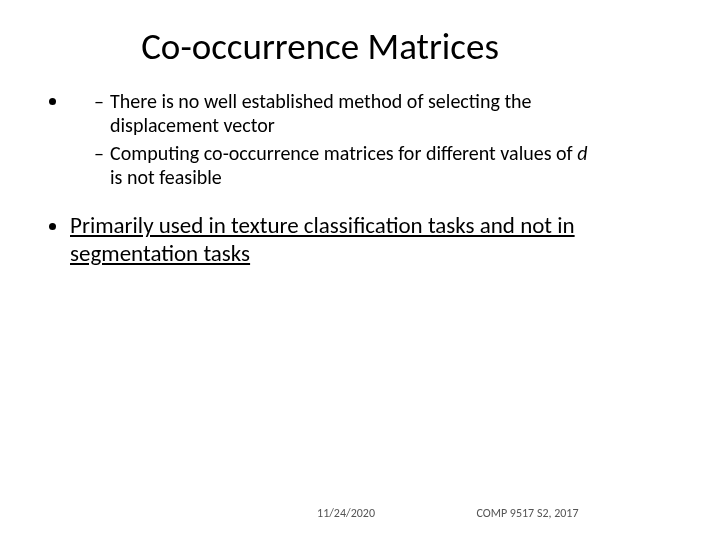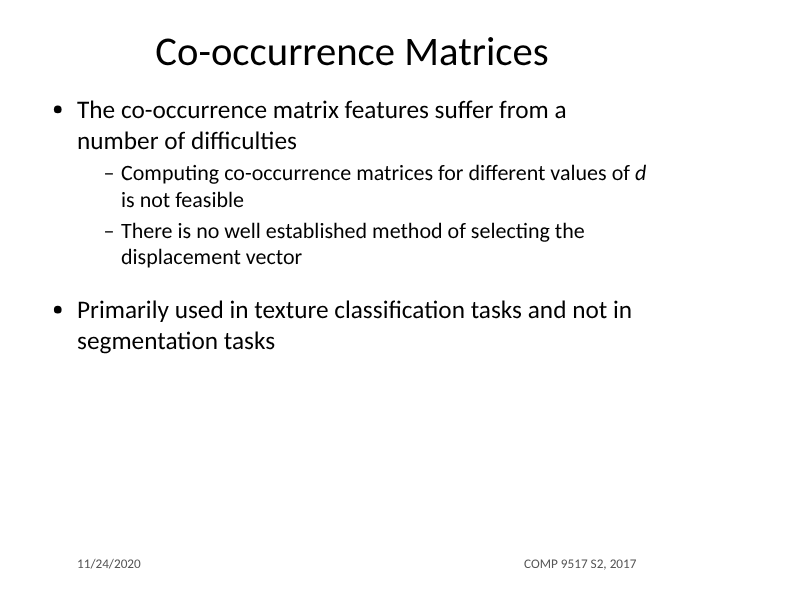--- a/index.html
+++ b/index.html
@@ -5,42 +5,41 @@
   * { margin: 0; padding: 0; box-sizing: border-box; }
   html, body { width: 720px; height: 540px; background: #fff; font-family: Calibri, "Segoe UI", Arial, sans-serif; color: #000; }
   .slide { width: 640px; height: 540px; position: relative; padding: 18px 48px 0 48px; }
   .title { font-size: 37px; text-align: center; margin: 6px 0 18px 0; font-weight: 400; }
   .body { font-size: 23px; line-height: 1.2; }
   ul.lvl1 { list-style: disc; padding-left: 22px; }
   ul.lvl1 > li { margin-bottom: 6px; }
   ul.lvl2 { list-style: none; padding-left: 24px; margin-top: 4px; font-size: 20px; }
   ul.lvl2 > li { position: relative; padding-left: 16px; margin-bottom: 4px; }
   ul.lvl2 > li::before { content: "–"; position: absolute; left: 0; top: 0; }
-  .second-main { margin-top: 23px; }
+  .second-main { margin-top: 23px; text-decoration: underline; }
   .italic { font-style: italic; }
   .footer { position: absolute; bottom: 20px; left: 0; width: 720px; display: flex; justify-content: space-between; padding: 0 40px; font-size: 12px; color: #555; }
-  .footer .date { flex: 1; text-align: left; margin-left: 30px; }
+  .footer .date { flex: 1; text-align: right; margin-left: 30px; }
   .footer .center { flex: 1; text-align: center; }
   .footer .pageno { flex: 1; text-align: right; }
 </style>
 </head>
 <body>
 
 <div class="slide">
   <h1 class="title">Co-occurrence Matrices</h1>
 
   <div class="body">
     <ul class="lvl1">
       <li>
-        <span>The co-occurrence matrix features suffer from a number of difficulties</span>
         <ul class="lvl2">
+          <li>There is no well established method of selecting the displacement vector</li>
           <li>
             <span>Computing co-occurrence matrices for different values of </span><span class="italic">d</span><span> is not feasible</span>
           </li>
-          <li>There is no well established method of selecting the displacement vector</li>
         </ul>
       </li>
       <li class="second-main">Primarily used in texture classification tasks and not in segmentation tasks</li>
     </ul>
   </div>
 
   <div class="footer">
     <span class="date">11/24/2020</span>
     <span class="center">COMP 9517 S2, 2017</span>
   </div>

